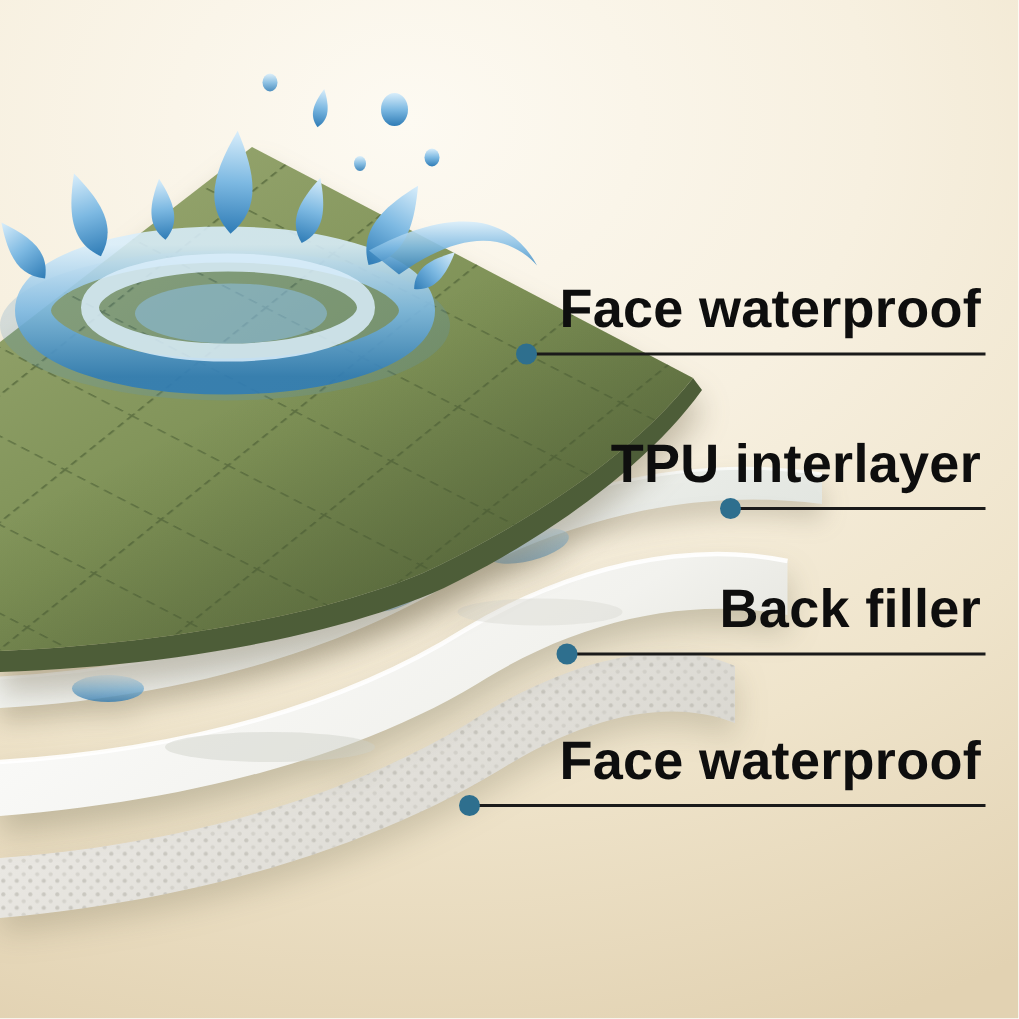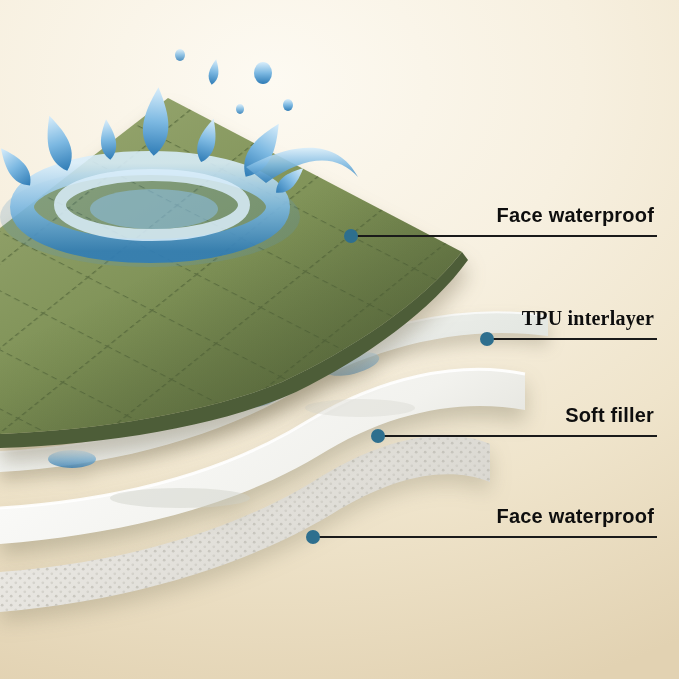--- a/index.html
+++ b/index.html
@@ -16,21 +16,21 @@
   .sheet-filler{filter:drop-shadow(0 12px 10px rgba(100,95,70,.30));}
   .sheet-back{filter:drop-shadow(0 10px 10px rgba(100,95,70,.25));}
   .callout{position:absolute;height:42px;}
   .callout-rule{
     position:absolute;left:0;right:0;bottom:0;height:2px;
     background:var(--callout_line,#1a1a1a);
   }
   .callout-text{
     position:absolute;right:3px;bottom:10px;
     white-space:nowrap;
-    font-size:20px;font-weight:600;letter-spacing:.2px;
+    font-size:36px;font-weight:600;letter-spacing:.2px;
     color:var(--text,#0e0e0e);
   }
   .callout-dot{
     position:absolute;left:-7px;bottom:-6px;
     width:14px;height:14px;border-radius:50%;
     background:var(--callout_dot,#2e6f8e);
   }
 </style>
 </head>
 <body>
@@ -129,28 +129,28 @@
       </g>
     </g>
   </svg>
 
   <div class="callout" style="left:351px;top:195px;width:306px;">
     <div class="callout-text">Face waterproof</div>
     <div class="callout-rule"></div>
     <div class="callout-dot"></div>
   </div>
 
-  <div class="callout" style="left:487px;top:298px;width:170px;font-family:Liberation Serif, serif;">
+  <div class="callout" style="left:487px;top:298px;width:170px;">
     <div class="callout-text">TPU interlayer</div>
     <div class="callout-rule"></div>
     <div class="callout-dot"></div>
   </div>
 
   <div class="callout" style="left:378px;top:395px;width:279px;">
-    <div class="callout-text">Soft filler</div>
+    <div class="callout-text">Back filler</div>
     <div class="callout-rule"></div>
     <div class="callout-dot"></div>
   </div>
 
   <div class="callout" style="left:313px;top:496px;width:344px;">
     <div class="callout-text">Face waterproof</div>
     <div class="callout-rule"></div>
     <div class="callout-dot"></div>
   </div>
 

